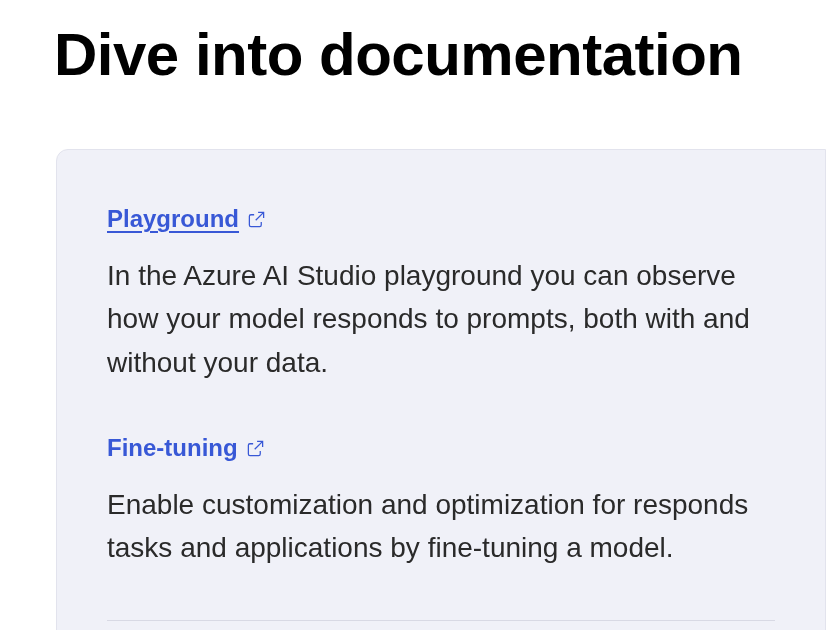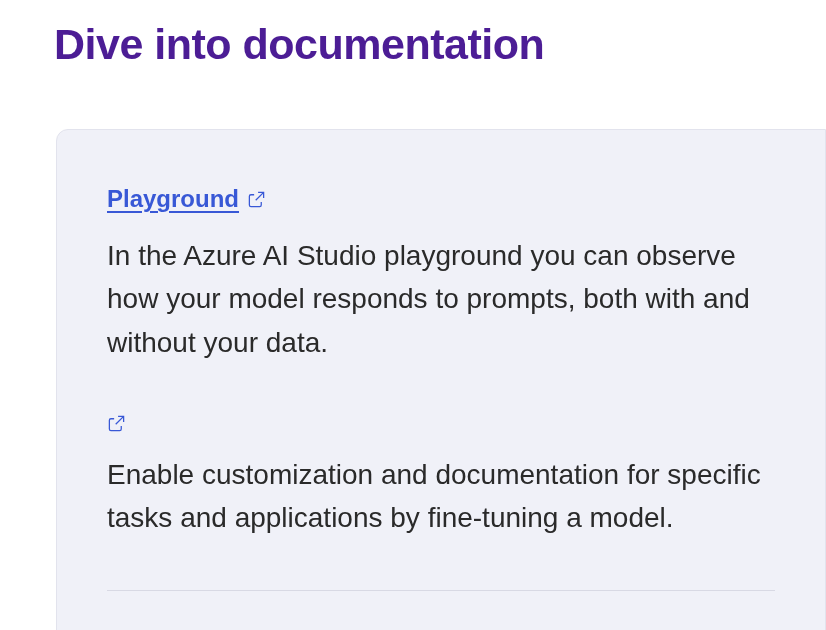--- a/index.html
+++ b/index.html
@@ -12,23 +12,23 @@
       background: #ffffff;
       color: #1a1a1a;
       width: 826px;
       height: 630px;
       overflow: hidden;
     }
     .page-container {
       padding: 0 0 0 54px;
     }
     .page-title {
-      font-size: 43px;
+      font-size: 60px;
       font-weight: 700;
-      color: #4c1d95;
+      color: #000000;
       margin-top: 20px;
       margin-bottom: 60px;
       letter-spacing: -0.5px;
     }
     .doc-card {
       background: #f0f1f8;
       border: 1px solid #e2e3ed;
       border-radius: 12px 0 0 0;
       padding: 55px 50px 40px 50px;
       margin-left: 2px;
@@ -99,27 +99,28 @@
             <path d="M14 3 L21 3 L21 10"></path>
             <path d="M21 3 L11 13"></path>
           </svg>
         </span>
       </a>
       <p class="doc-description">In the Azure AI Studio playground you can observe how your model responds to prompts, both with and without your data.</p>
     </div>
 
     <div class="doc-item">
       <a class="doc-link">
+        <span class="doc-link-text">Fine-tuning</span>
         <span class="external-icon">
           <svg viewBox="0 0 24 24">
             <path d="M9 6 L5 6 Q3 6 3 8 L3 19 Q3 21 5 21 L16 21 Q18 21 18 19 L18 15"></path>
             <path d="M14 3 L21 3 L21 10"></path>
             <path d="M21 3 L11 13"></path>
           </svg>
         </span>
       </a>
-      <p class="doc-description">Enable customization and documentation for specific tasks and applications by fine-tuning a model.</p>
+      <p class="doc-description">Enable customization and optimization for responds tasks and applications by fine-tuning a model.</p>
     </div>
 
     <hr class="divider">
 
   </div>
 </div>
 
 </body></html>

